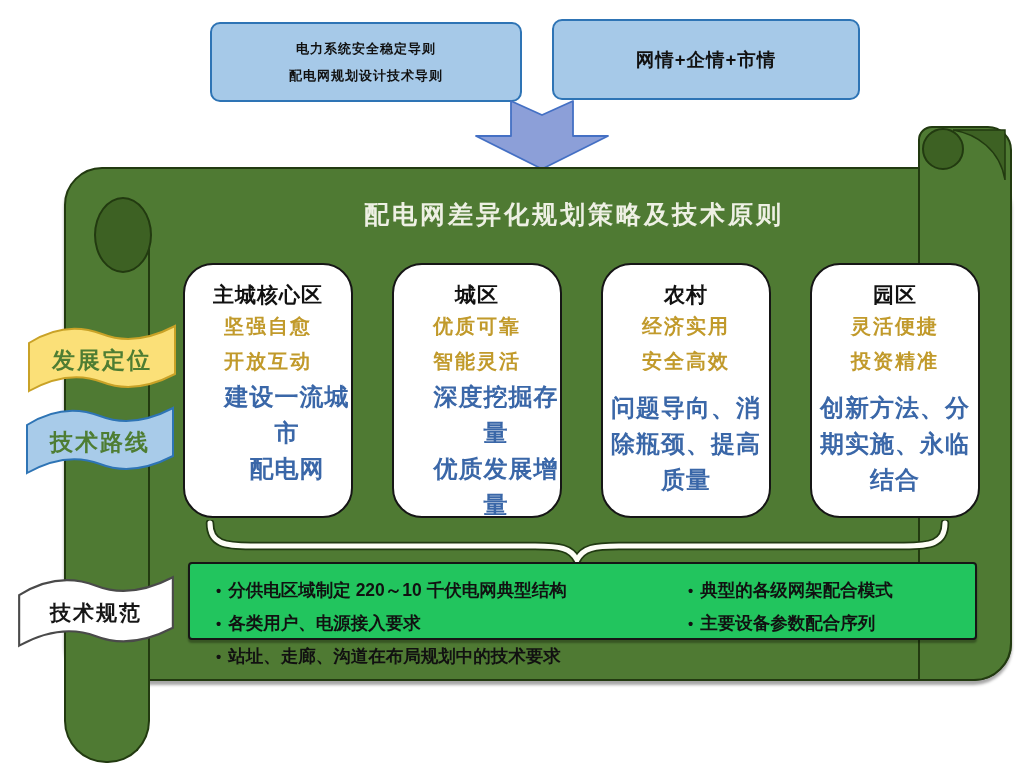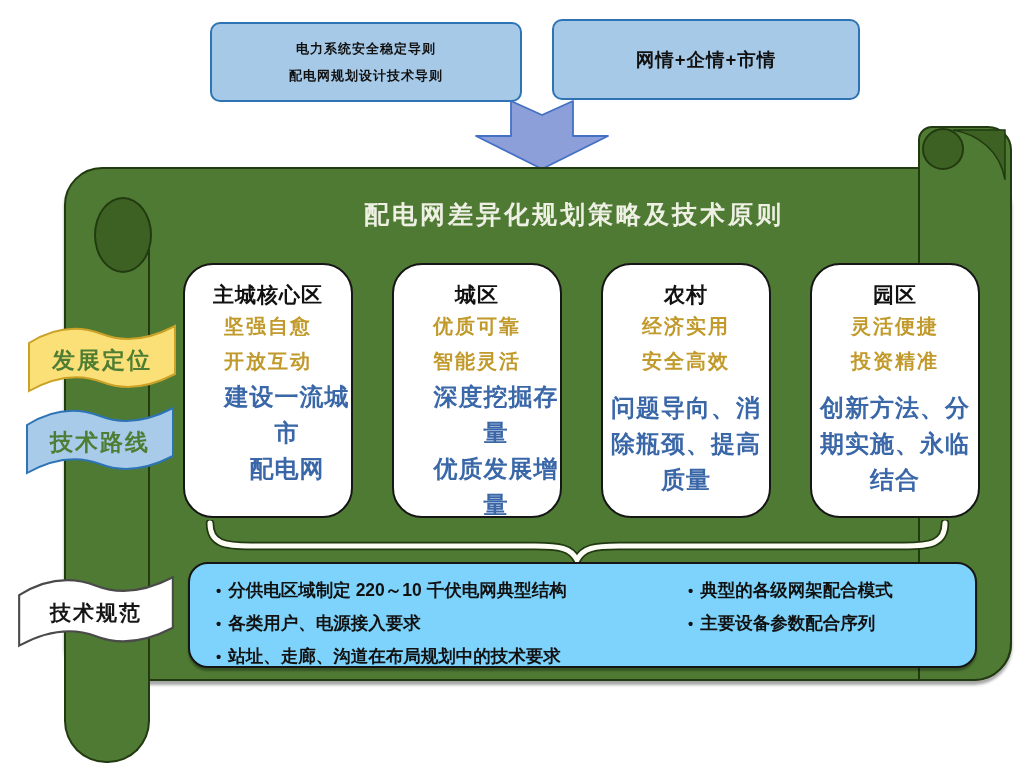--- a/index.html
+++ b/index.html
@@ -55,22 +55,22 @@
     box-sizing:border-box;display:flex;flex-direction:column;align-items:center;text-align:center;
   }
   .card-header{margin-top:16px;font-size:21px;line-height:28px;font-weight:bold;color:#111;letter-spacing:1px;}
   .card-gold{font-size:20px;line-height:35px;font-weight:bold;color:#c19a2b;letter-spacing:2px;}
   .card-blue{margin-top:auto;margin-bottom:18px;font-size:24px;line-height:36px;font-weight:bold;color:#3a67a8;letter-spacing:1px;}
   .card:nth-child(1) .card-blue,.card:nth-child(2) .card-blue{margin-bottom:32px;margin-left:38px;}
   
   .brace{position:absolute;left:205px;top:520px;width:745px;height:42px;}
   
   .spec-box{
-    position:absolute;left:188px;top:562px;width:789px;height:106px;
-    background:#7dd3fc;border:2.5px solid #161616;border-radius:20px;
+    position:absolute;left:188px;top:562px;width:789px;height:78px;
+    background:#22c55e;border:2.5px solid #161616;border-radius:4px;
     box-sizing:border-box;display:flex;box-shadow:0 3px 2px rgba(0,0,0,.3);
   }
   .spec-col{padding-top:10px;}
   .spec-col.left{width:468px;padding-left:26px;}
   .spec-col.right{flex:1;padding-left:4px;}
   .spec-item{font-size:17.5px;line-height:33px;font-weight:bold;color:#111;white-space:nowrap;}
   .spec-item .bullet{font-size:15px;margin-right:7px;}
   
   .ribbon{position:absolute;width:152px;height:78px;}
   .ribbon svg{position:absolute;left:0;top:0;}

